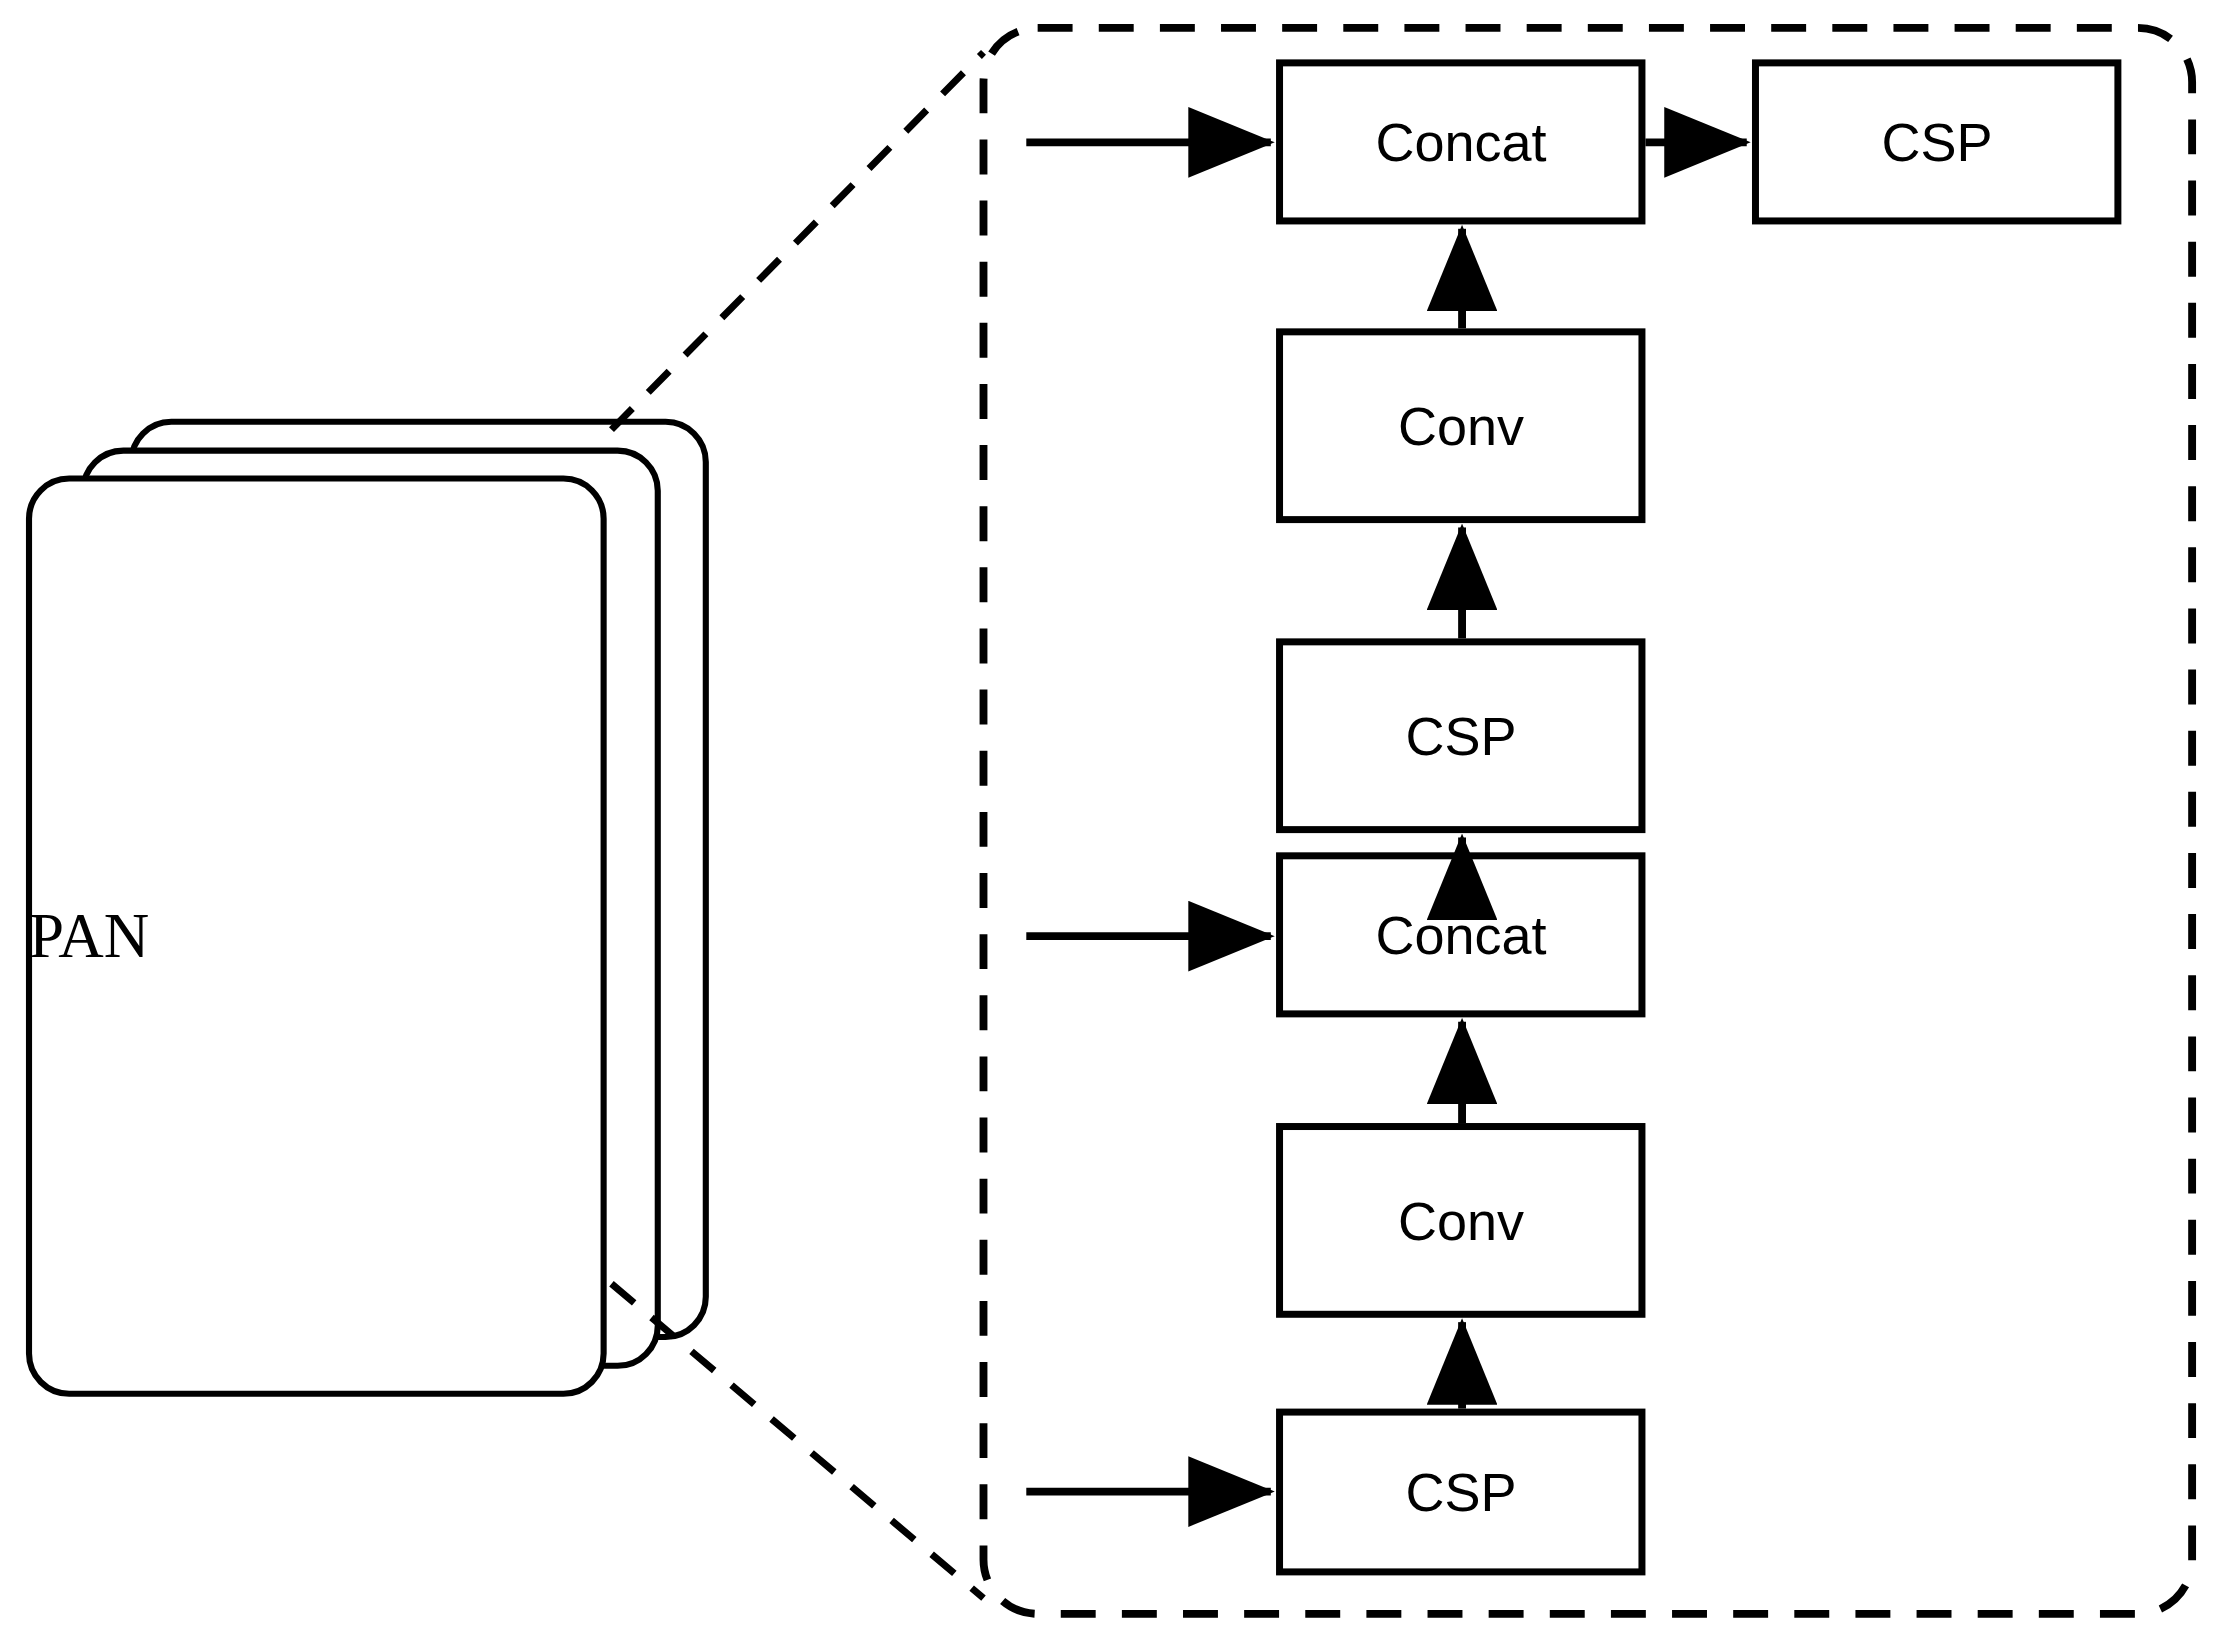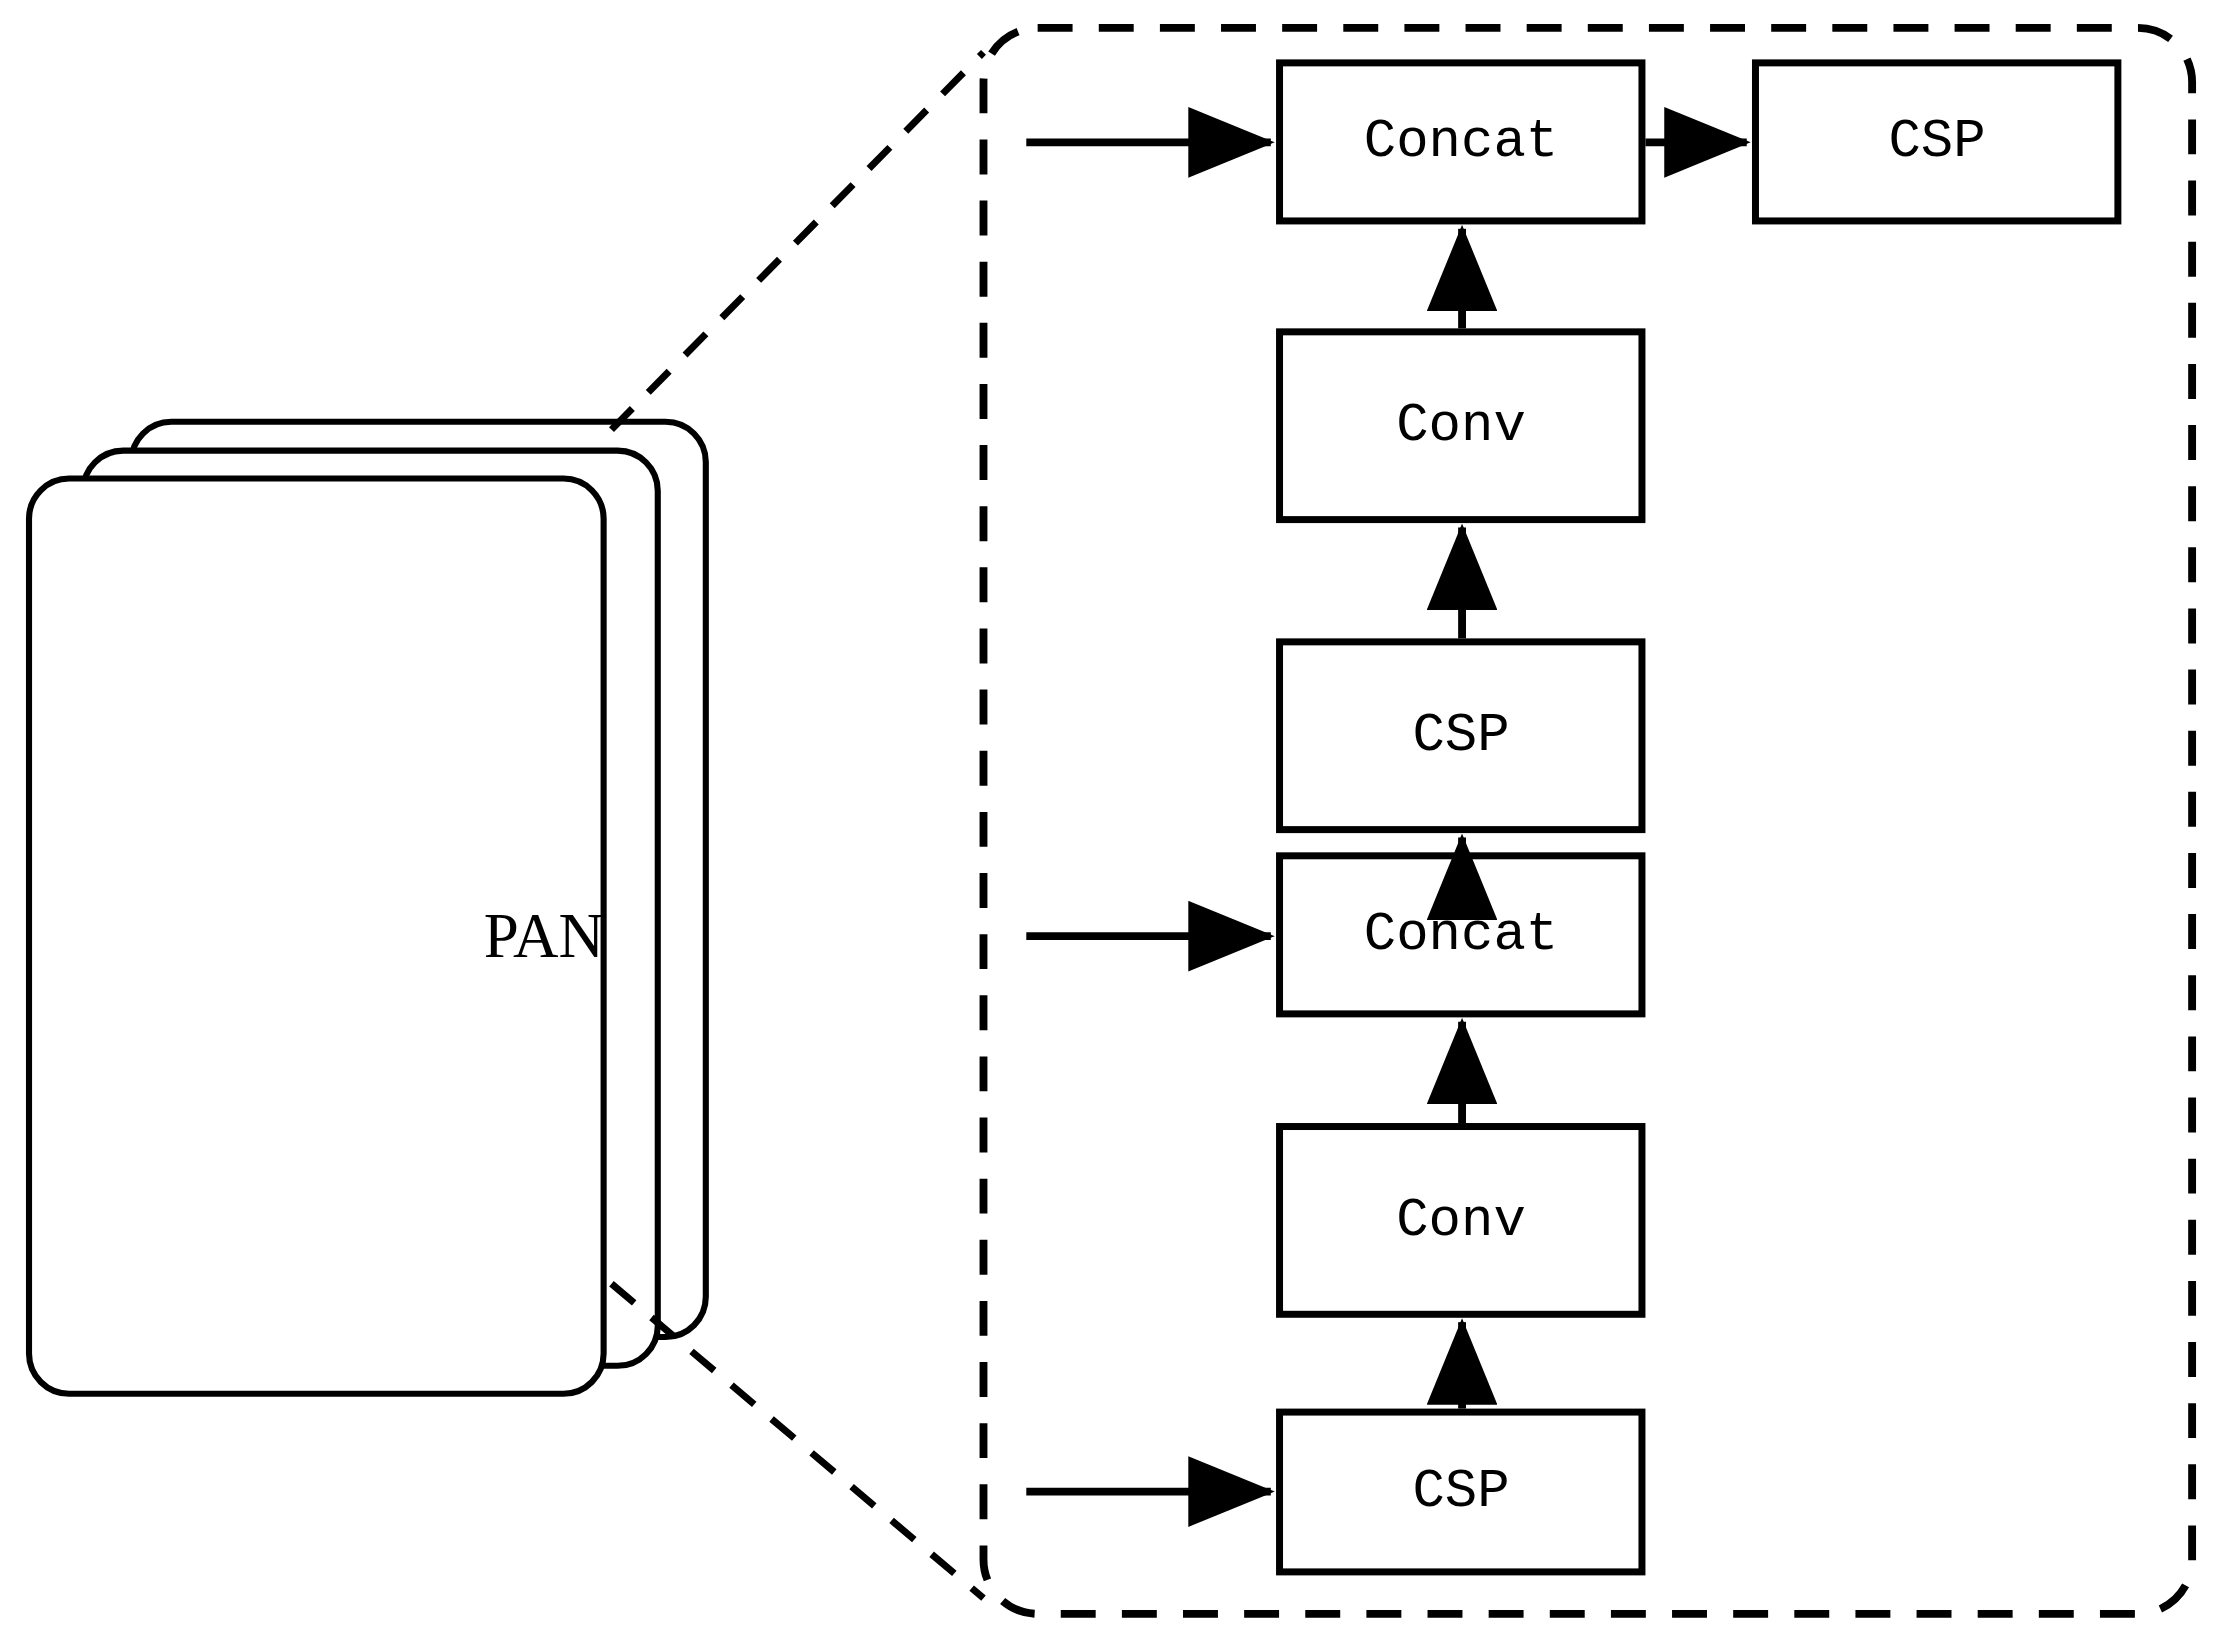--- a/index.html
+++ b/index.html
@@ -23,32 +23,32 @@
     left: 0;
     top: 0;
     width: 2222px;
     height: 1647px;
   }
   .box-label {
     position: absolute;
     display: flex;
     align-items: center;
     justify-content: center;
-    font-family: Liberation Mono, monospace;
+    font-family: Liberation Sans, sans-serif;
     font-size: 54px;
     color: #000000;
     line-height: 1;
     white-space: nowrap;
     pointer-events: none;
   }
   .stack-label {
     position: absolute;
     display: flex;
     align-items: center;
-    justify-content: flex-end;
+    justify-content: flex-start;
     font-family: "Liberation Serif", "DejaVu Serif", serif;
     font-size: 63px;
     color: #000000;
     line-height: 1;
     white-space: nowrap;
   }
 </style>
 </head>
 <body>
 

